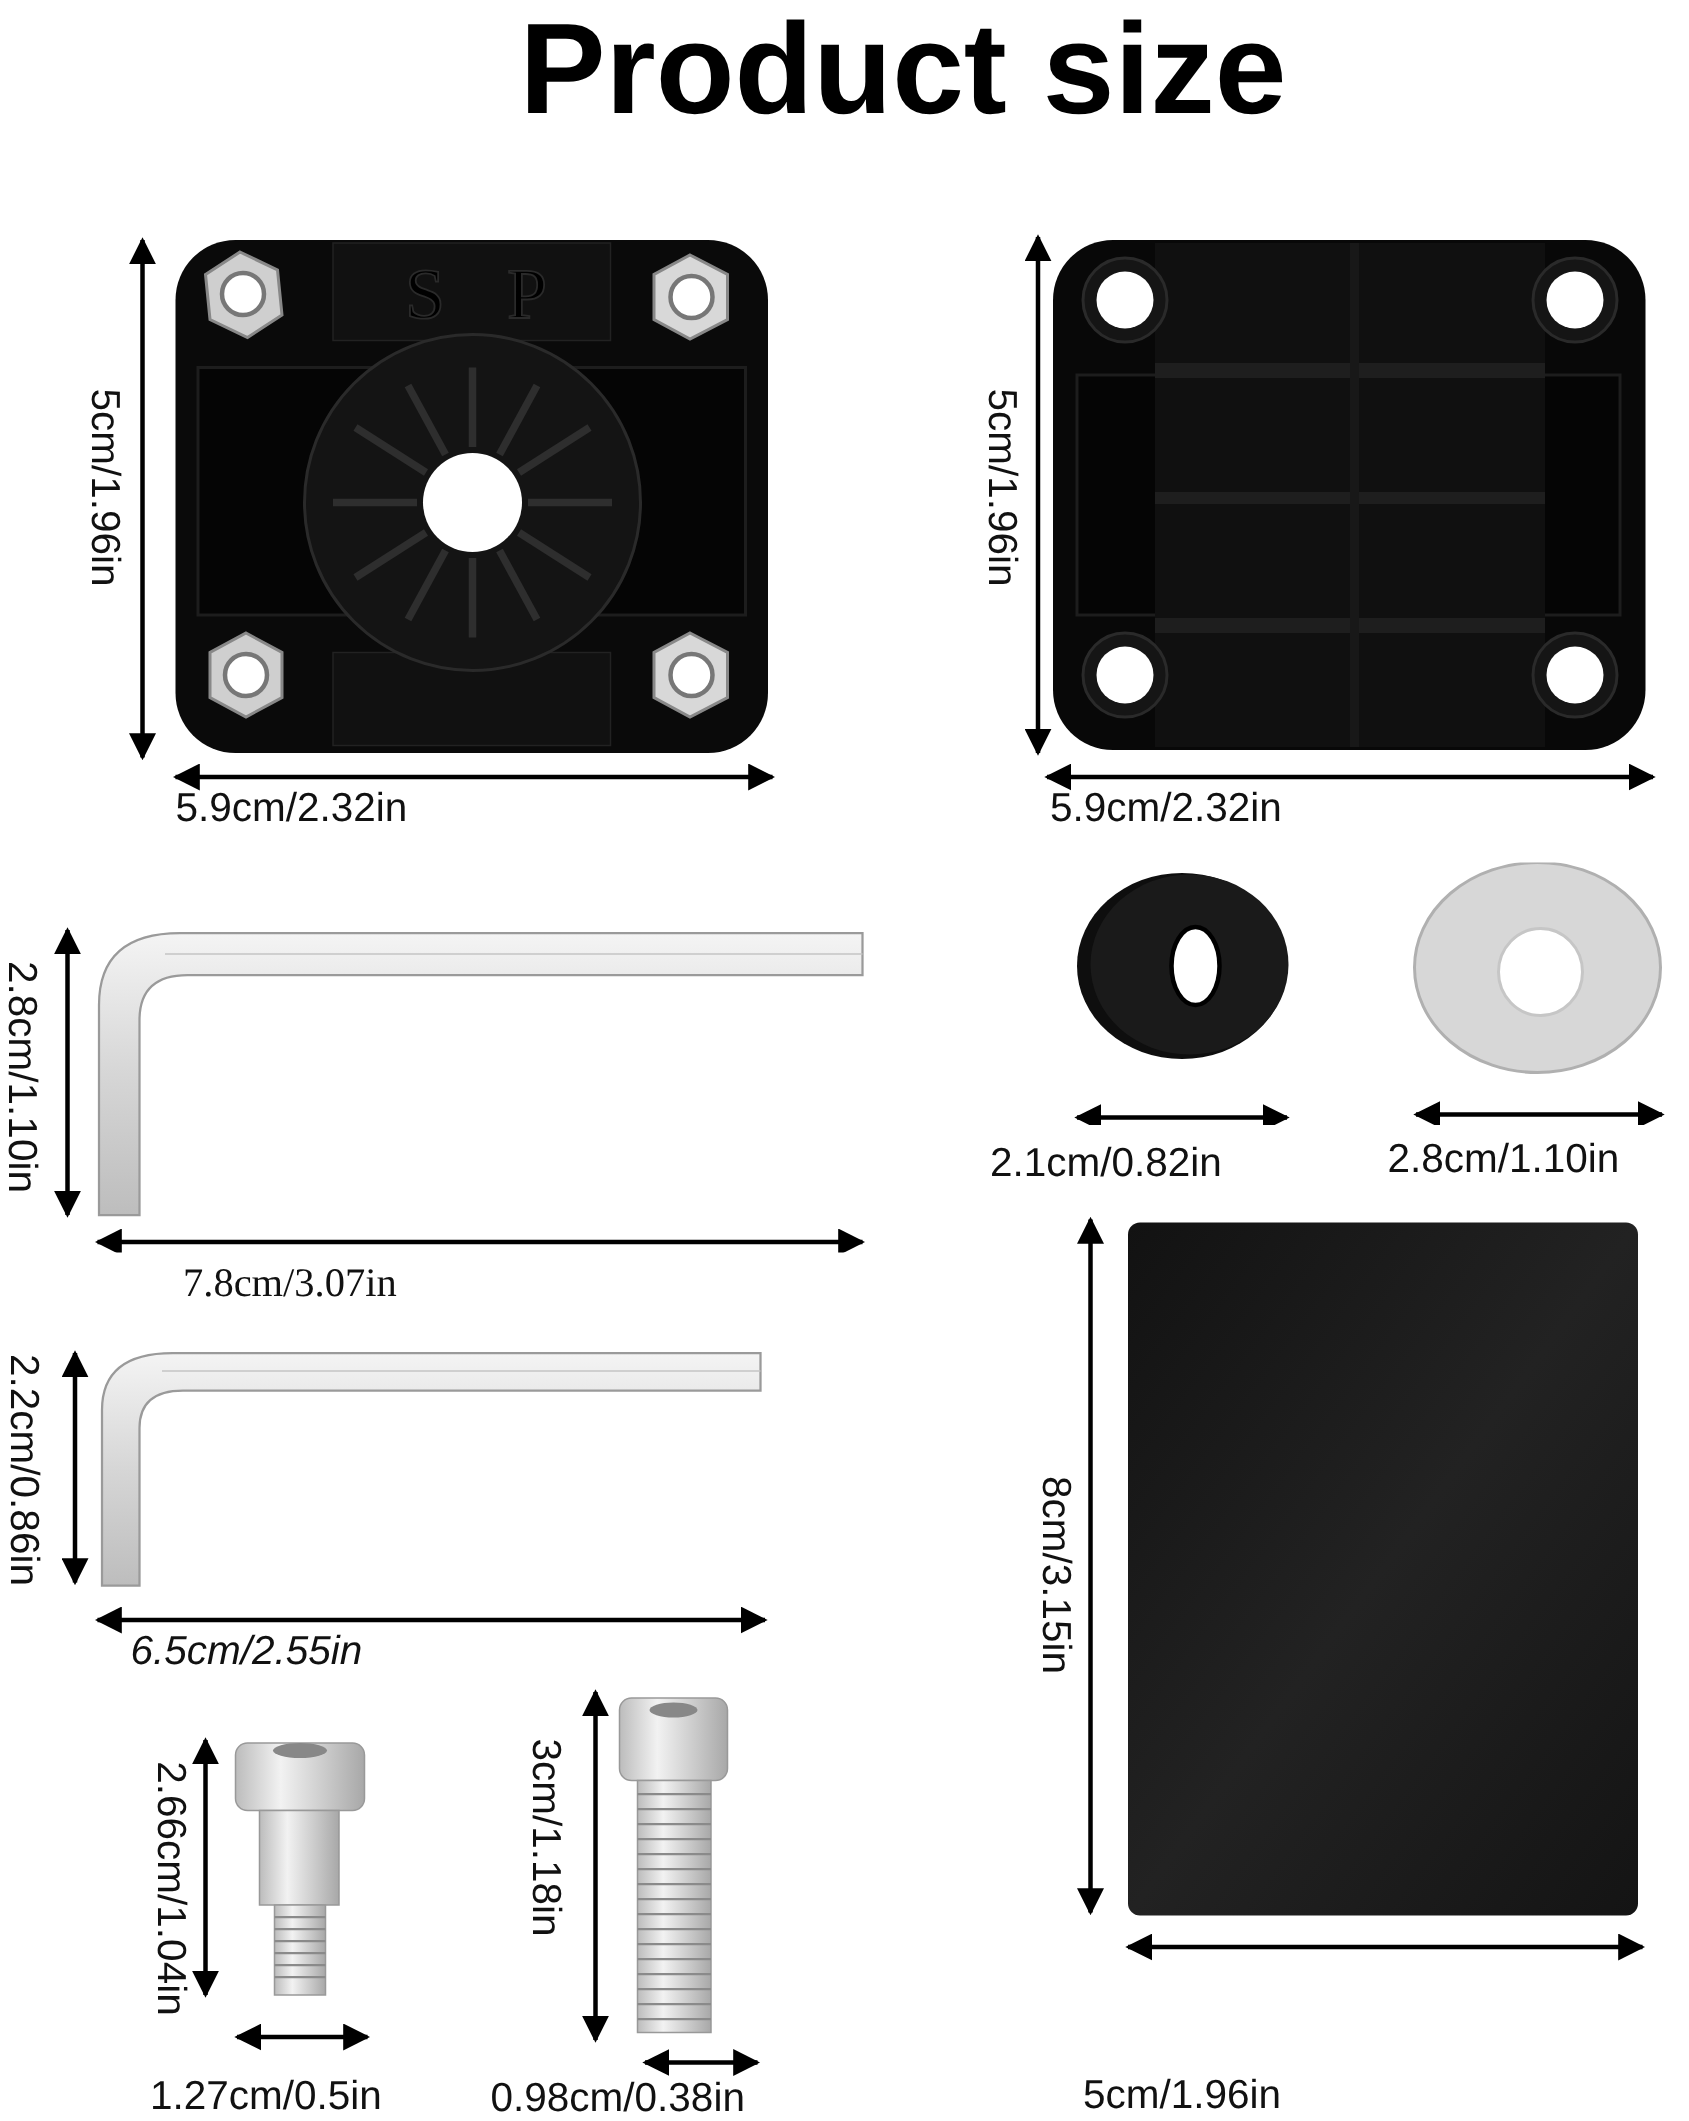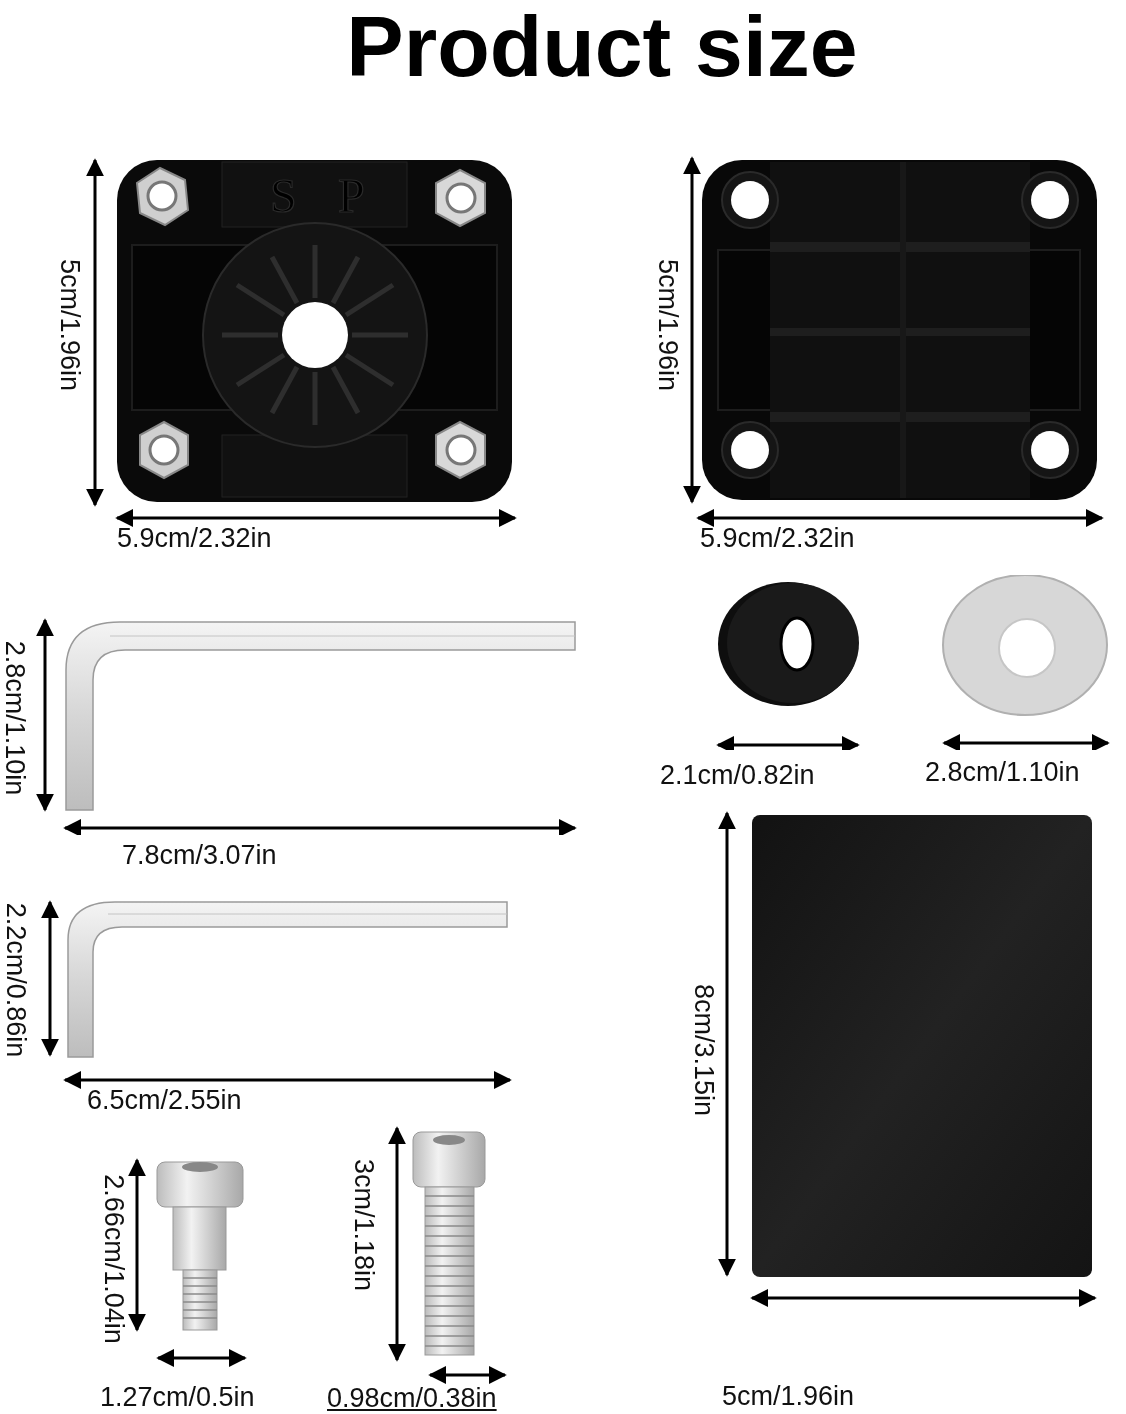--- a/index.html
+++ b/index.html
@@ -117,32 +117,32 @@
 
 <div class="abs" style="left:30px;top:610px;width:560px;height:225px;">
   <svg width="560" height="225">
     <line x1="15" y1="10" x2="15" y2="200" stroke="#000" stroke-width="3" marker-start="url(#ah)" marker-end="url(#ah)"></line>
     <line x1="35" y1="218" x2="545" y2="218" stroke="#000" stroke-width="3" marker-start="url(#ah)" marker-end="url(#ah)"></line>
     <path d="M36,200 L36,60 Q36,12 90,12 L545,12 L545,40 L95,40 Q63,40 63,70 L63,200 Z" fill="url(#metal)" stroke="#9a9a9a" stroke-width="1.5"></path>
     <line x1="80" y1="26" x2="545" y2="26" stroke="#c4c4c4" stroke-width="1"></line>
   </svg>
 </div>
 <div class="abs lbl vlbl" style="left:-75px;top:703px;width:180px;">2.8cm/1.10in</div>
-<div class="abs lbl hlbl" style="left:122px;top:840px;width:400px;">7.8cm/3.07in</div>
+<div class="abs lbl hlbl" style="left:122px;top:840px;width:400px;font-family:Liberation Serif, serif;">7.8cm/3.07in</div>
 
 <div class="abs" style="left:30px;top:890px;width:500px;height:200px;">
   <svg width="500" height="200">
     <line x1="20" y1="12" x2="20" y2="165" stroke="#000" stroke-width="3" marker-start="url(#ah)" marker-end="url(#ah)"></line>
     <line x1="35" y1="190" x2="480" y2="190" stroke="#000" stroke-width="3" marker-start="url(#ah)" marker-end="url(#ah)"></line>
     <path d="M38,167 L38,50 Q38,12 85,12 L477,12 L477,37 L92,37 Q63,37 63,62 L63,167 Z" fill="url(#metal)" stroke="#9a9a9a" stroke-width="1.5"></path>
     <line x1="78" y1="24" x2="477" y2="24" stroke="#c4c4c4" stroke-width="1"></line>
   </svg>
 </div>
 <div class="abs lbl vlbl" style="left:-74px;top:965px;width:180px;">2.2cm/0.86in</div>
-<div class="abs lbl hlbl" style="left:87px;top:1085px;width:400px;">6.5cm/2.55in</div>
+<div class="abs lbl hlbl" style="left:87px;top:1085px;width:400px;font-style:italic;">6.5cm/2.55in</div>
 
 <div class="abs" style="left:700px;top:580px;width:170px;height:170px;">
   <svg width="170" height="170">
     <ellipse cx="88" cy="64" rx="70" ry="62" fill="#0e0e0e"></ellipse>
     <ellipse cx="93" cy="63" rx="66" ry="60" fill="#1a1a1a"></ellipse>
     <ellipse cx="97" cy="64" rx="16" ry="26" fill="#fff" stroke="#000" stroke-width="3"></ellipse>
     <line x1="18" y1="165" x2="158" y2="165" stroke="#000" stroke-width="3" marker-start="url(#ah)" marker-end="url(#ah)"></line>
   </svg>
 </div>
 <div class="abs lbl hlbl" style="left:660px;top:760px;width:200px;">2.1cm/0.82in</div>
@@ -210,13 +210,13 @@
         <line x1="45" y1="206" x2="94" y2="206"></line>
       <line x1="45" y1="216" x2="94" y2="216"></line>
         <line x1="45" y1="226" x2="94" y2="226"></line>
     </g>
   </svg>
   <svg width="150" height="30" class="abs" style="left:0;top:240px;">
     <line x1="50" y1="15" x2="125" y2="15" stroke="#000" stroke-width="3" marker-start="url(#ah)" marker-end="url(#ah)"></line>
   </svg>
 </div>
 <div class="abs lbl vlbl" style="left:274px;top:1210px;width:180px;">3cm/1.18in</div>
-<div class="abs lbl hlbl" style="left:327px;top:1383px;width:240px;text-decoration:underline;">0.98cm/0.38in</div>
+<div class="abs lbl hlbl" style="left:327px;top:1383px;width:240px;">0.98cm/0.38in</div>
 
 </body></html>

